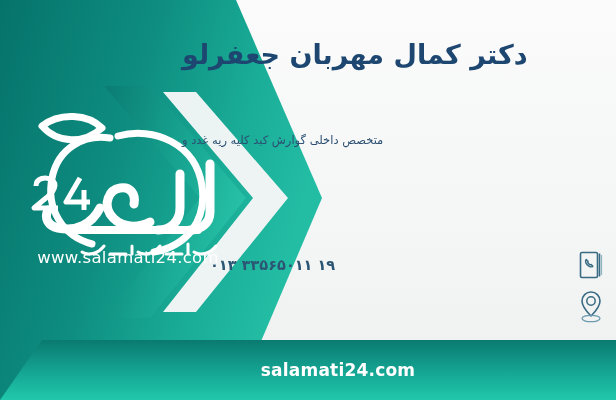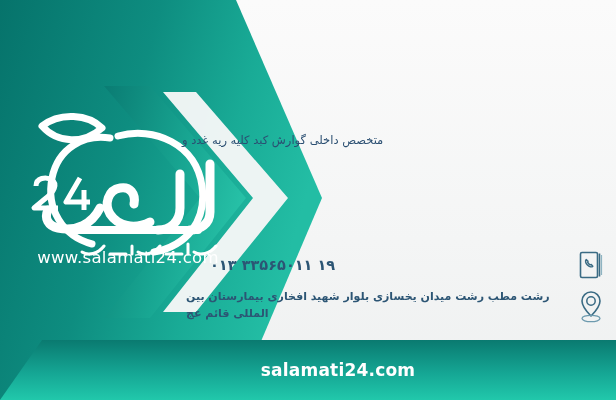--- a/index.html
+++ b/index.html
@@ -231,20 +231,21 @@
         <path d="M174,140 L174,150 M168,150 L152,150"></path>
         <path d="M146,142 C140,150 130,152 124,148"></path>
         <path d="M118,142 L118,150 M112,150 L96,150"></path>
         <path d="M90,142 C84,150 74,152 68,148"></path>
       </g>
     </svg>
   </div>
 
   <div class="logo-url">www.salamati24.com</div>
 
+  <div class="doctor-name">دکتر کمال  مهربان جعفرلو</div>
   <div class="description">متخصص داخلی گوارش کبد کلیه ریه غدد و</div>
 
   <div class="contact-row row-phone">
     <span class="contact-icon">
       <svg width="26" height="30" viewBox="0 0 26 30" xmlns="http://www.w3.org/2000/svg">
         <rect x="2.5" y="2.5" width="17" height="25" rx="1.5" fill="none" stroke="#3a6b84" stroke-width="1.6"></rect>
         <line x1="21.5" y1="3.5" x2="21.5" y2="26.5" stroke="#3a6b84" stroke-width="1.6"></line>
         <line x1="23.5" y1="5" x2="23.5" y2="25" stroke="#8fb4c2" stroke-width="1.2"></line>
         <path d="M8.2,9.6 c-1.2,1.2 -0.6,3.6 1.2,5.4 c1.8,1.8 4.2,2.4 5.4,1.2 l-1.6,-1.7 c-0.6,0.5 -1.6,0.2 -2.5,-0.7 c-0.9,-0.9 -1.2,-1.9 -0.7,-2.5 z" fill="none" stroke="#3a6b84" stroke-width="1.5" stroke-linejoin="round"></path>
       </svg>
@@ -253,21 +254,20 @@
   </div>
 
   <div class="contact-row row-address">
     <span class="contact-icon">
       <svg width="28" height="34" viewBox="0 0 28 34" xmlns="http://www.w3.org/2000/svg">
         <path d="M14,2 C9,2 5,6 5,11 C5,17 14,26 14,26 C14,26 23,17 23,11 C23,6 19,2 14,2 Z" fill="none" stroke="#3a6b84" stroke-width="1.6" stroke-linejoin="round"></path>
         <circle cx="14" cy="11" r="4.2" fill="none" stroke="#3a6b84" stroke-width="1.5"></circle>
         <ellipse cx="14" cy="28.5" rx="9" ry="3.2" fill="none" stroke="#6d9aae" stroke-width="1.3"></ellipse>
       </svg>
     </span>
-    <span class="contact-text">رشت مطب رشت میدان یخسازی بلوار شهید افخاری بیمارستان بین المللی قائم عج</span>
   </div>
 
   <div class="bottom-bar">
     <svg viewBox="0 0 616 60" preserveAspectRatio="none" xmlns="http://www.w3.org/2000/svg">
       <defs>
         <linearGradient id="gFooter" x1="0" y1="0" x2="0" y2="1">
           <stop offset="0%" stop-color="#0a7a70"></stop>
           <stop offset="55%" stop-color="#15a694"></stop>
           <stop offset="100%" stop-color="#21c8ab"></stop>
         </linearGradient>

